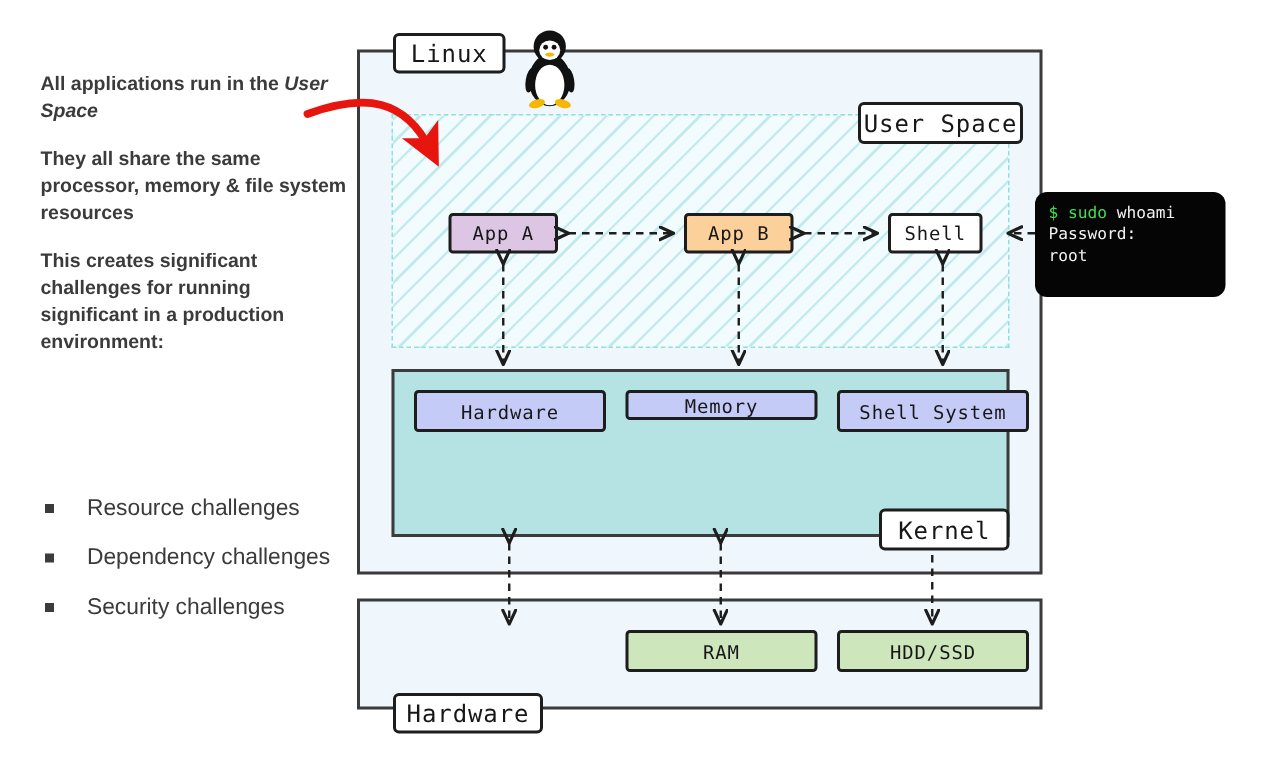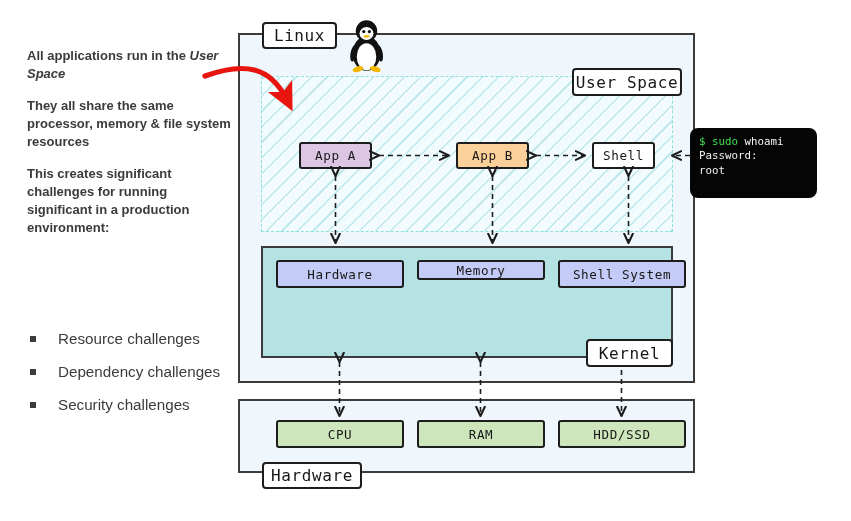--- a/index.html
+++ b/index.html
@@ -212,21 +212,20 @@
   <div class="outer-box" id="hardware-box"></div>
 
   <div class="node" id="app-a">App A</div>
   <div class="node" id="app-b">App B</div>
   <div class="node" id="shell">Shell</div>
 
   <div class="node kbox" id="k-processes">Hardware</div>
   <div class="node kbox" id="k-memory">Memory</div>
   <div class="node kbox" id="k-filesystem">Shell System</div>
 
-  <div class="node hbox" id="h-cpu">CPU</div>
   <div class="node hbox" id="h-ram">RAM</div>
   <div class="node hbox" id="h-hdd">HDD/SSD</div>
 
   <div class="tab-label" id="label-linux">Linux</div>
   <div class="tab-label" id="label-userspace">User Space</div>
   <div class="tab-label" id="label-kernel">Kernel</div>
   <div class="tab-label" id="label-hardware">Hardware</div>
 
   <svg id="overlay" viewBox="0 0 851 521">
     <defs>

